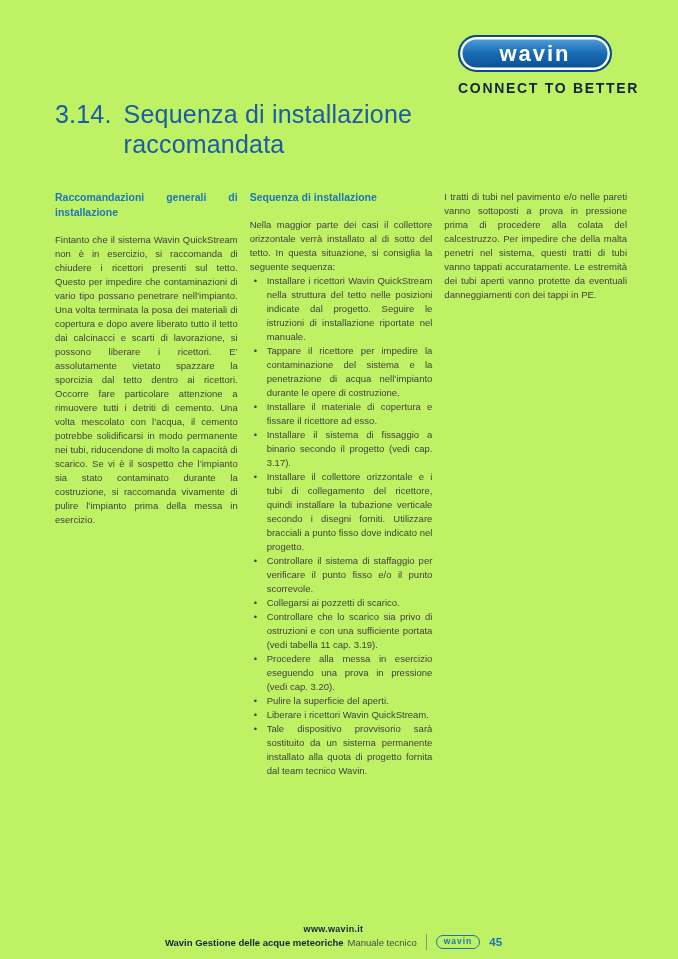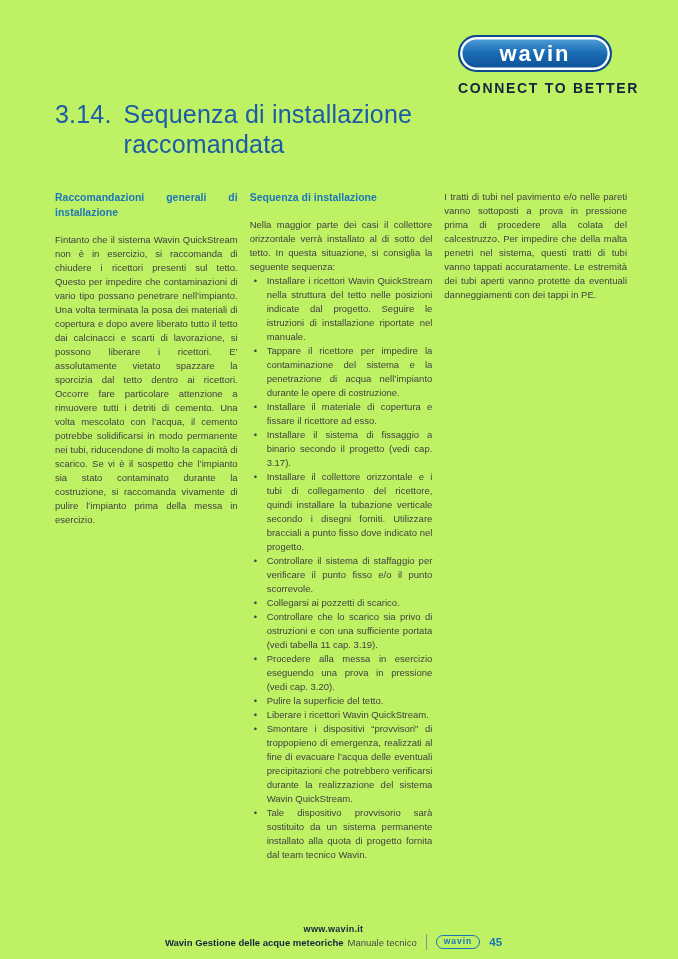--- a/index.html
+++ b/index.html
@@ -37,21 +37,21 @@
     position: absolute; left: 55px; top: 99px; margin: 0;
     display: flex;
     color: #1c5ba6; font-size: 25px; font-weight: normal; line-height: 30px;
     letter-spacing: 0.2px;
   }
   .title-num { margin-right: 12px; }
 
   
   .columns {
     position: absolute; left: 55px; top: 190px; width: 572px;
-    display: flex; gap: 12px; justify-content: flex-end;
+    display: flex; gap: 12px;
   }
   .col { flex: 1; min-width: 0; }
   .col h2 {
     margin: 0 0 13px 0;
     font-size: 10.5px; line-height: 15px; font-weight: bold;
     color: #1e76ba; text-align: justify;
   }
   .col p, .col li {
     font-size: 9.5px; line-height: 14px;
     color: #414141; text-align: justify;
@@ -108,23 +108,22 @@
       <ul>
         <li>Installare i ricettori Wavin QuickStream nella struttura del tetto nelle posizioni indicate dal progetto. Seguire le istruzioni di installazione riportate nel manuale.</li>
         <li>Tappare il ricettore per impedire la contaminazione del sistema e la penetrazione di acqua nell’impianto durante le opere di costruzione.</li>
         <li>Installare il materiale di copertura e fissare il ricettore ad esso.</li>
         <li>Installare il sistema di fissaggio a binario secondo il progetto (vedi cap. 3.17).</li>
         <li>Installare il collettore orizzontale e i tubi di collegamento del ricettore, quindi installare la tubazione verticale secondo i disegni forniti. Utilizzare bracciali a punto fisso dove indicato nel progetto.</li>
         <li>Controllare il sistema di staffaggio per verificare il punto fisso e/o il punto scorrevole.</li>
         <li>Collegarsi ai pozzetti di scarico.</li>
         <li>Controllare che lo scarico sia privo di ostruzioni e con una sufficiente portata (vedi tabella 11 cap. 3.19).</li>
         <li>Procedere alla messa in esercizio eseguendo una prova in pressione (vedi cap. 3.20).</li>
-        <li>Pulire la superficie del tetto.</li>
+        <li>Pulire la superficie del aperti.</li>
         <li>Liberare i ricettori Wavin QuickStream.</li>
-        <li>Smontare i dispositivi “provvisori” di troppopieno di emergenza, realizzati al fine di evacuare l’acqua delle eventuali precipitazioni che potrebbero verificarsi durante la realizzazione del sistema Wavin QuickStream.</li>
         <li>Tale dispositivo provvisorio sarà sostituito da un sistema permanente installato alla quota di progetto fornita dal team tecnico Wavin.</li>
       </ul>
     </section>
 
     <section class="col">
       <p>I tratti di tubi nel pavimento e/o nelle pareti vanno sottoposti a prova in pressione prima di procedere alla colata del calcestruzzo. Per impedire che della malta penetri nel sistema, questi tratti di tubi vanno tappati accuratamente. Le estremità dei tubi aperti vanno protette da eventuali danneggiamenti con dei tappi in PE.</p>
     </section>
 
   </main>
 

